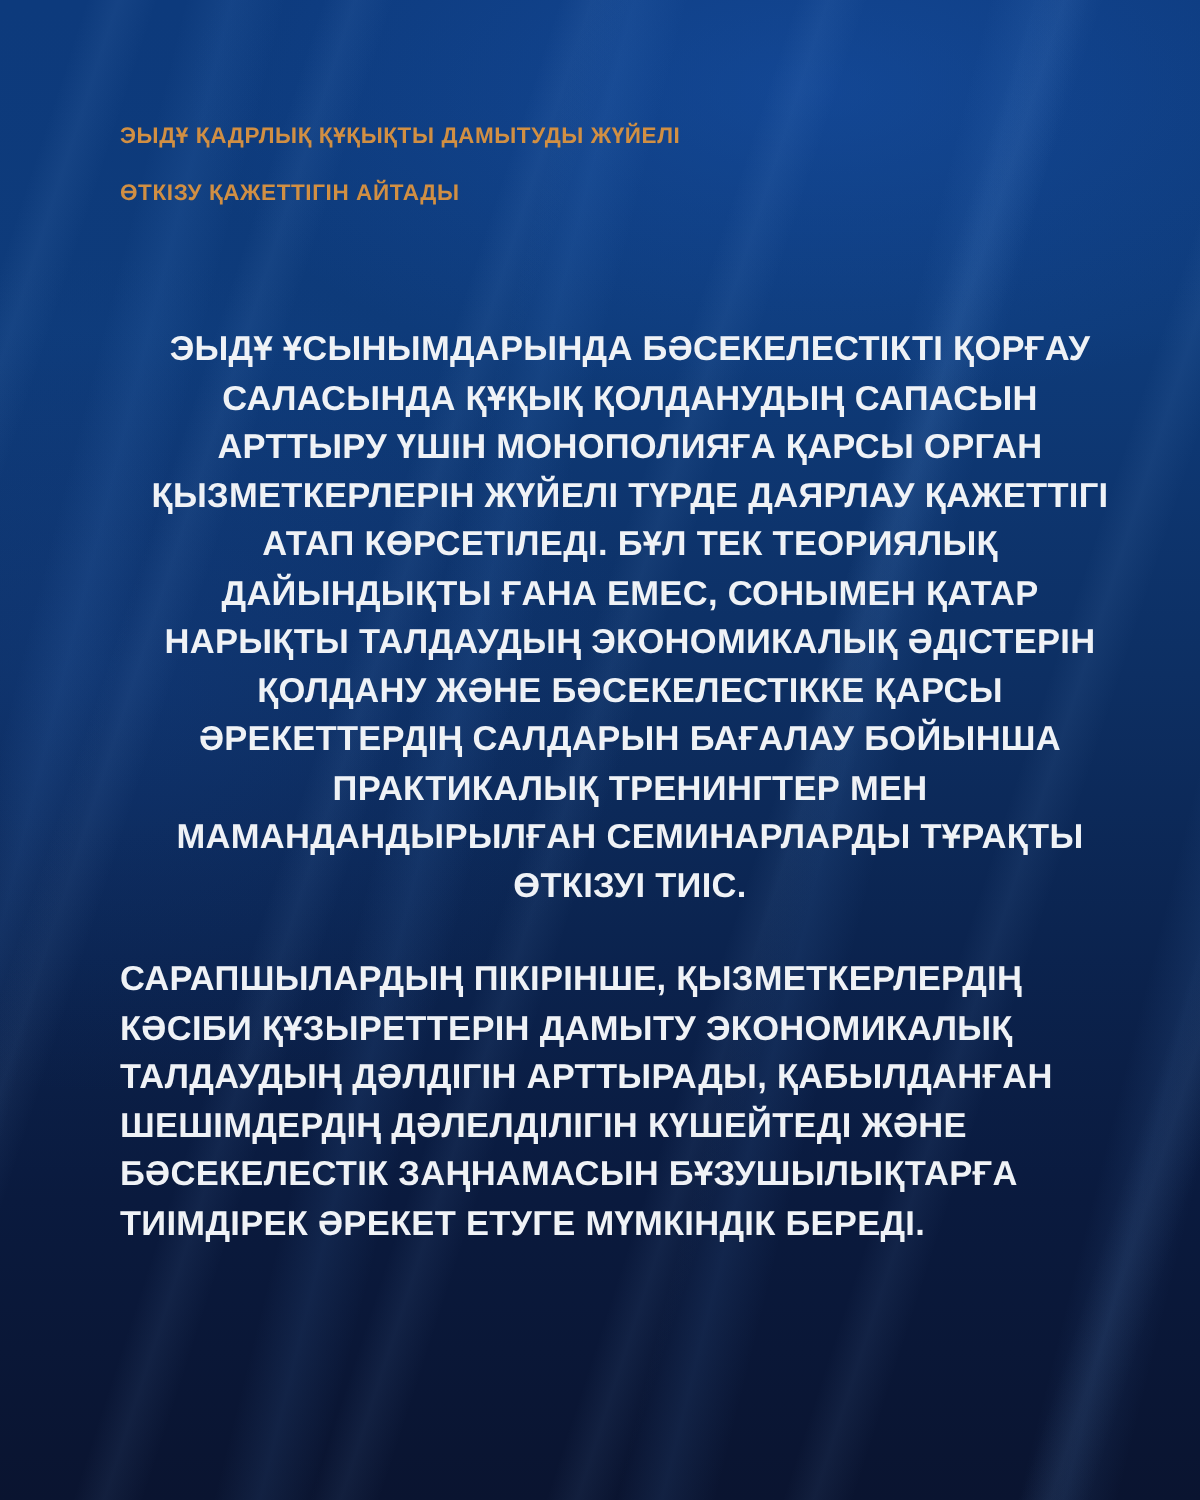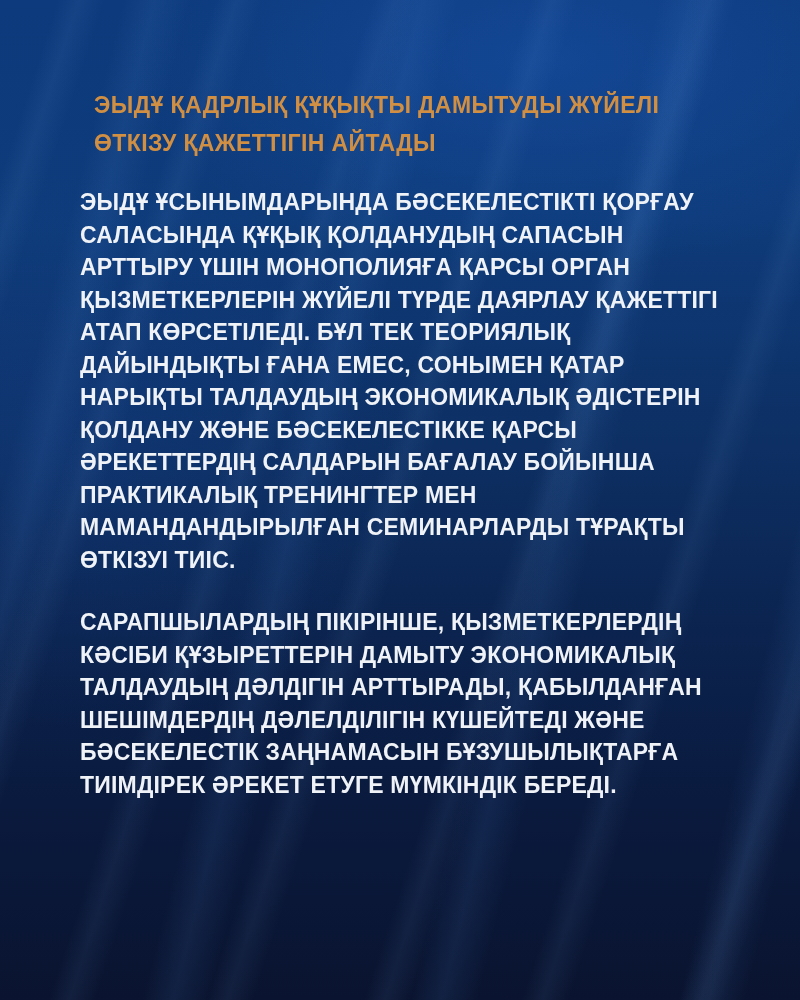--- a/index.html
+++ b/index.html
@@ -40,39 +40,40 @@
         rgba(90, 150, 225, 0) 260px);
     pointer-events: none;
   }
   .content {
     position: absolute;
     left: 80px;
     top: 72px;
     width: 680px;
   }
   .headline {
-    margin: 14px;
-    font-size: 23px;
+    margin: 0;
+    font-size: 15px;
     font-weight: bold;
     line-height: 38px;
     letter-spacing: 0.4px;
     white-space: pre-line;
     color: #d18f43;
   }
   .paragraph {
     margin: 0;
     font-size: 23px;
     font-weight: bold;
     line-height: 32.5px;
     letter-spacing: 0.2px;
     white-space: pre-line;
     color: #eff2f6;
   }
   .paragraph-1 {
-    margin-top: 24px;
+    margin-top: 68px;
+    text-align: center;
   }
   .paragraph-2 {
     margin-top: 30px;
   }
 </style>
 </head>
 <body>
 
 <div class="poster">
   <div class="streaks"></div>

